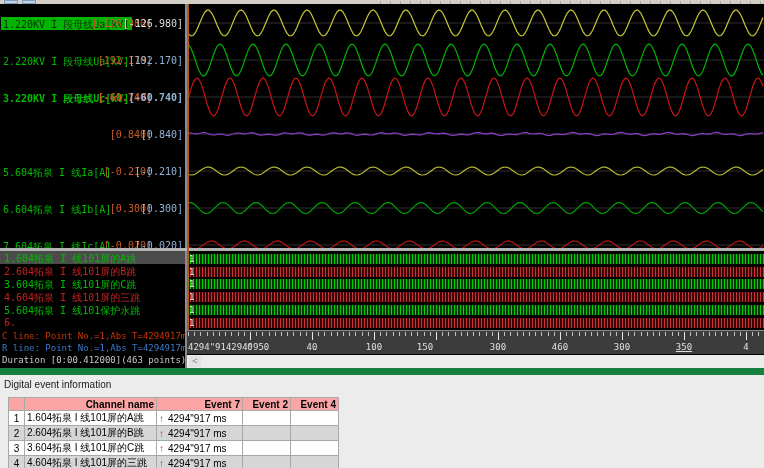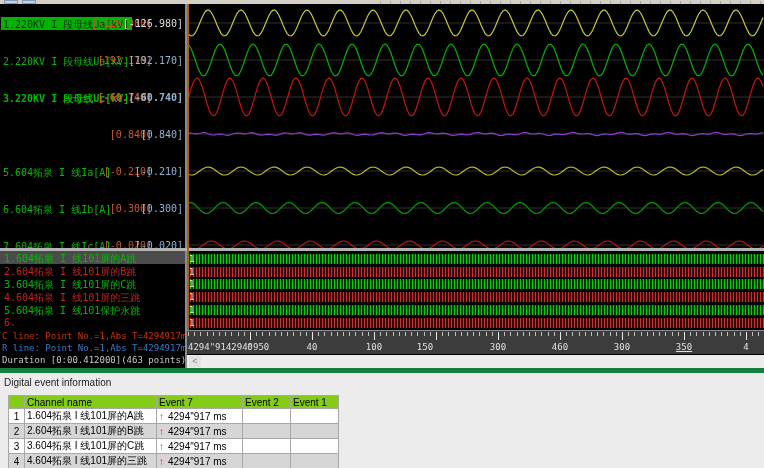--- a/index.html
+++ b/index.html
@@ -59,27 +59,27 @@
   .majortick { position:absolute; top:1px; width:1px; height:8px; background:#e8e8e8; }
   .rlabel { position:absolute; top:11px; color:#e0e0e0; font:9px "DejaVu Sans Mono", monospace; transform:translateX(-50%); white-space:nowrap; }
   .origin-label { position:absolute; left:1px; top:11px; color:#e0e0e0; font:9px "DejaVu Sans Mono", monospace; white-space:nowrap; }
 
   
   .hscroll { position:absolute; left:0; top:351px; width:577px; height:13px; background:#ececec; z-index:6; }
   .hs-arrow { position:absolute; left:2px; top:1px; width:12px; height:11px; color:#8a8a8a;
     font:9px "Liberation Sans", sans-serif; text-align:center; line-height:11px; background:#e2e2e2; }
 
   
-  .bottom { position:absolute; left:0; top:368px; width:764px; height:100px; background:#ececec; border-top:5px solid #15803d; }
+  .bottom { position:absolute; left:0; top:368px; width:764px; height:100px; background:#ececec; border-top:7px solid #15803d; }
   .section-title { position:absolute; left:4px; top:4px; font:10px "Liberation Sans", sans-serif; color:#1a1a1a; }
 
   table.events { position:absolute; left:8px; top:22px; border-collapse:collapse; table-layout:fixed; background:#fff;
     font:10px "Liberation Sans", sans-serif; color:#000; }
   table.events th, table.events td { border:1px solid #a8a8a8; height:13px; padding:0 2px; overflow:hidden; white-space:nowrap; }
-  table.events th { font-weight:normal; text-align:left; background:#84cc16; }
+  table.events th { font-weight:bold; text-align:right; background:#fca5a5; }
   table.events tr.even td { background:#d6d6d6; }
   td.cnum { text-align:center; }
   td.cname { text-align:left; }
   td.cev { text-align:left; padding-left:6px; }
   .arr { color:#e02020; font-weight:bold; margin-right:4px; }
 </style>
 </head>
 <body>
 
 <div class="screen">
@@ -240,21 +240,21 @@
           <col style="width:86px">
           <col style="width:48px">
           <col style="width:48px">
       </colgroup>
       <thead>
           <tr>
             <th></th>
             <th>Channel name</th>
             <th>Event 7</th>
             <th>Event 2</th>
-            <th>Event 1</th>
+            <th>Event 4</th>
           </tr>
         </thead>
       <tbody>
           <tr class="odd">
             <td class="cnum">1</td>
             <td class="cname">1.604拓泉 I 线101屏的A跳</td>
             <td class="cev"><span class="arr">↑</span>4294"917 ms</td>
             <td></td>
             <td></td>
           </tr>

